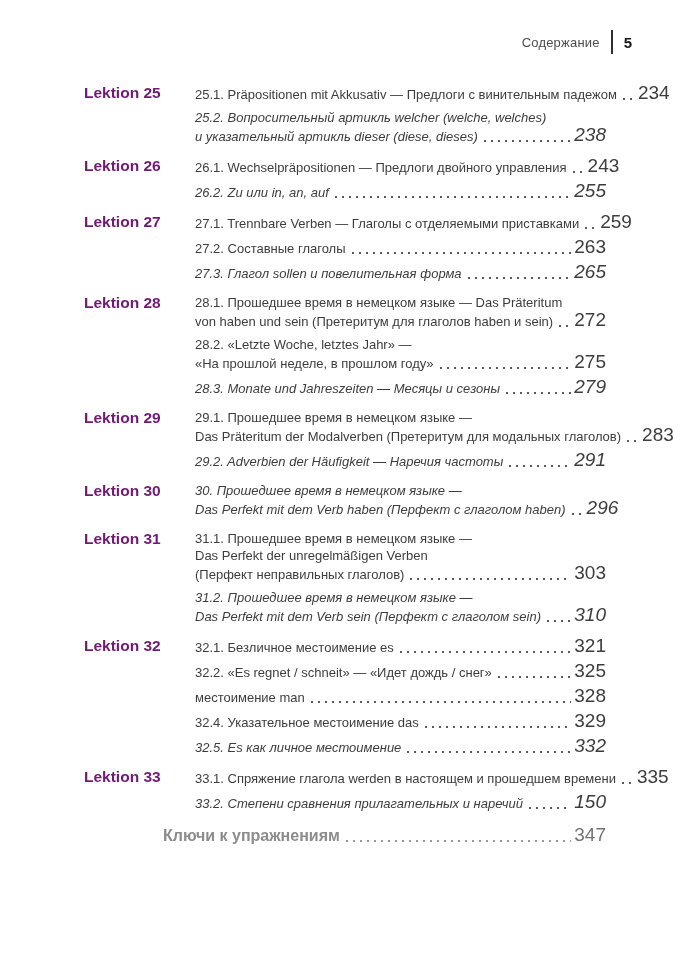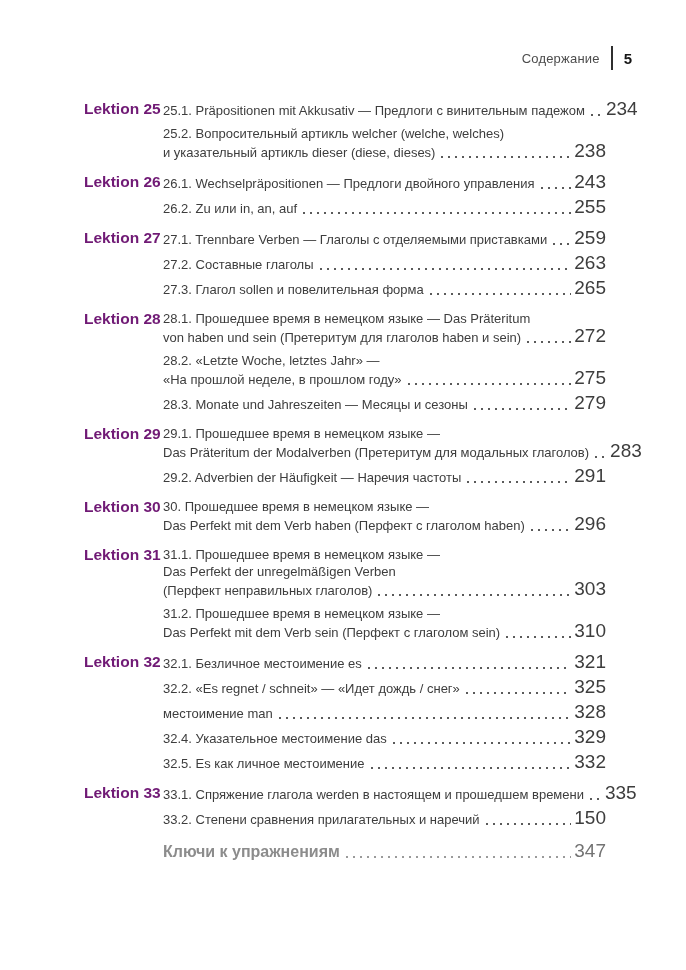--- a/index.html
+++ b/index.html
@@ -6,21 +6,21 @@
   body {
     width: 686px; height: 970px;
     background: #ffffff;
     font-family: "Liberation Sans", sans-serif;
     color: #3d3d3d;
     overflow: hidden;
   }
   .page {
     box-sizing: border-box;
     width: 686px; height: 970px;
-    padding: 46px 80px 0 84px;
+    padding: 30px 80px 0 84px;
   }
   
   .running-head {
     display: flex;
     justify-content: flex-end;
     align-items: center;
     gap: 11px;
     margin-right: -26px;
     margin-bottom: 30px;
   }
@@ -29,23 +29,23 @@
   .head-pagenum { font-size: 15px; font-weight: bold; color: #151515; }
 
   
   .toc-section { display: flex; align-items: flex-start; margin-bottom: 12px; }
   .lesson-label {
     flex: none; width: 79px;
     font-size: 15.5px; font-weight: bold; color: #701a75;
     line-height: 17px;
     white-space: nowrap;
   }
-  .section-entries { flex: 1 1 auto; min-width: 0; }
+  .section-entries { flex: 1 1 auto; min-width: 0; margin-left: 32px; }
   .entry { margin-bottom: 6px; }
-  .entry:last-child { margin-bottom: 0; }
+  .entry:last-child { margin-bottom: 0; font-style: italic; }
   .line { font-size: 13px; line-height: 17px; color: #3d3d3d; }
   .line.last { display: flex; align-items: baseline; }
   .line.last .t { white-space: nowrap; flex: 0 1 auto; }
   .leader {
     flex: 1 1 12px; min-width: 12px;
     align-self: flex-end;
     height: 2px;
     margin: 0 3px 3px 6px;
     background-image: repeating-linear-gradient(to right, #5a5a5a 0 1.7px, transparent 1.7px 7px);
   }

